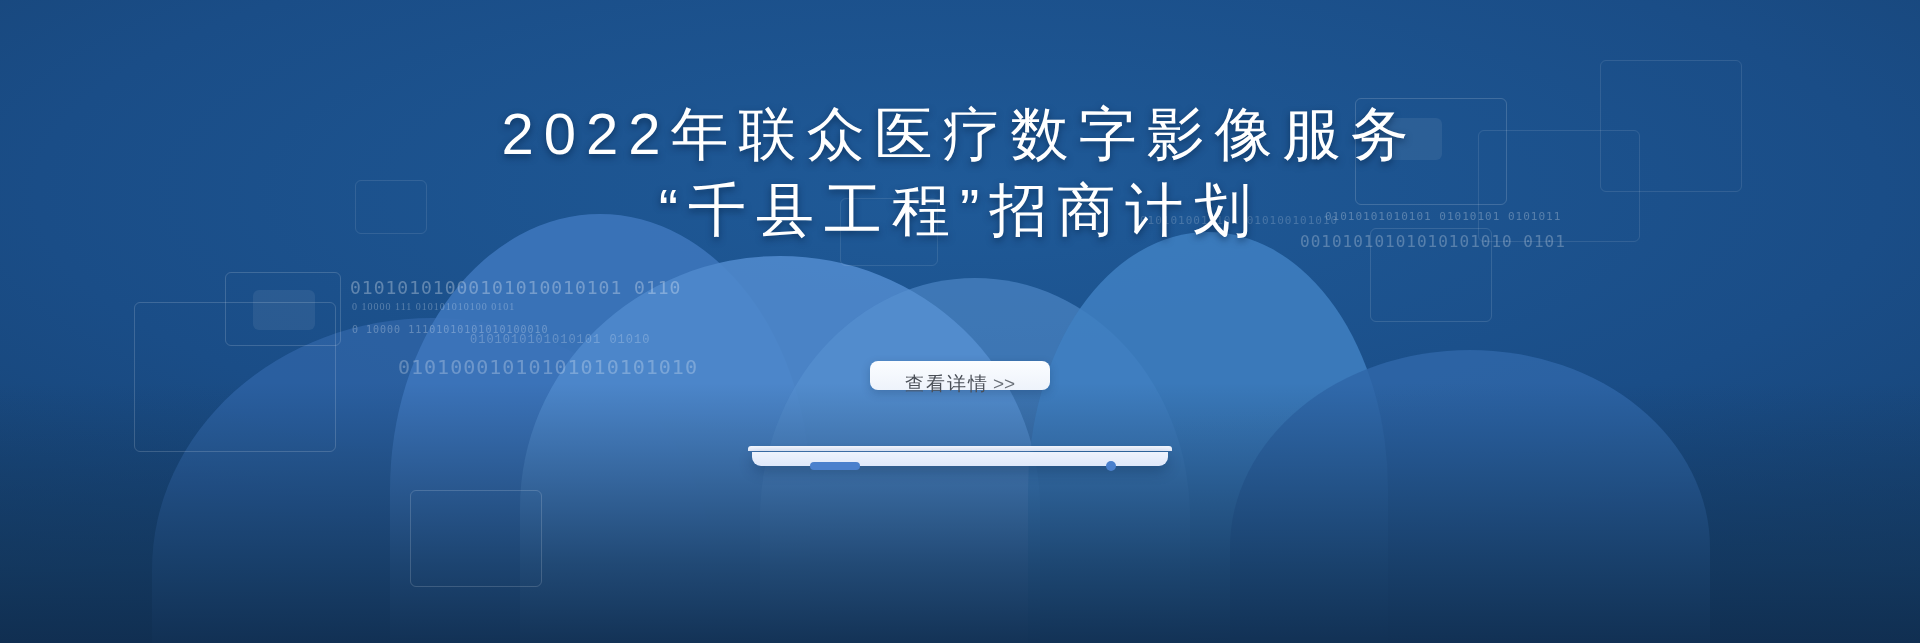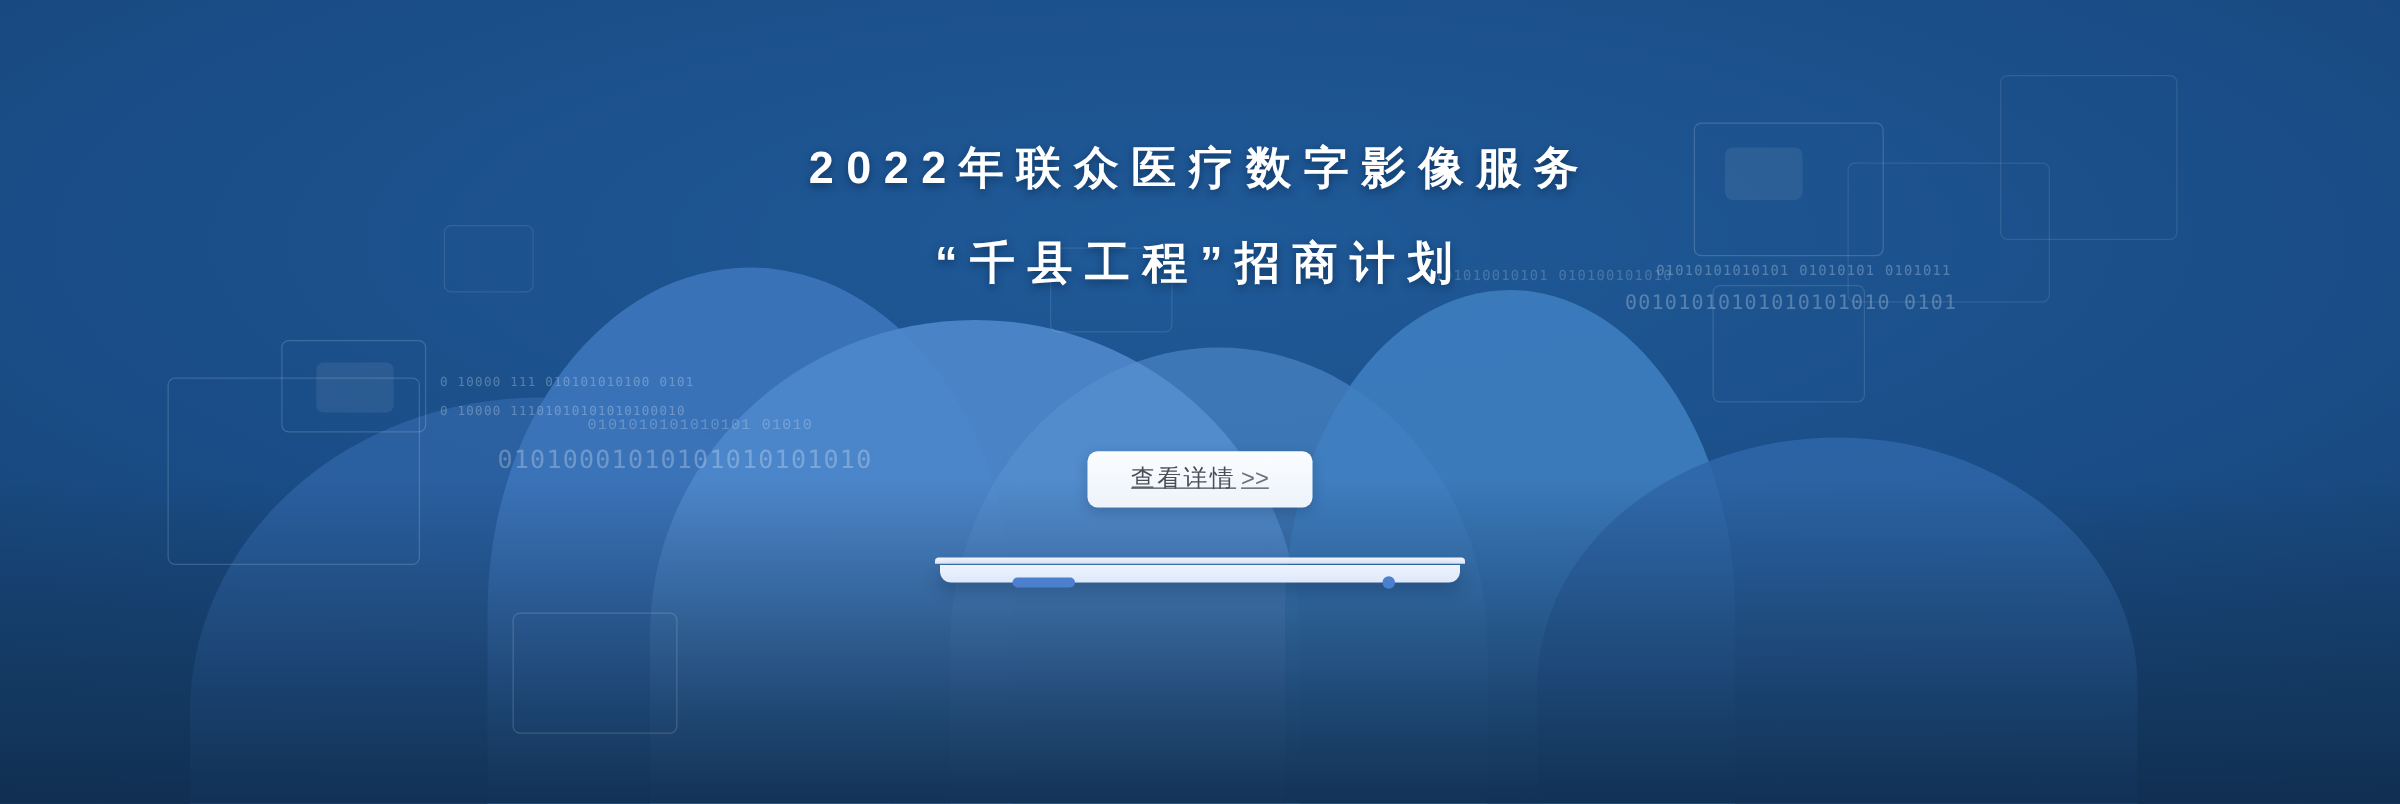--- a/index.html
+++ b/index.html
@@ -58,51 +58,50 @@
     position: absolute;
     left: 0;
     right: 0;
     top: 96px;
     text-align: center;
     z-index: 6;
   }
   .headline-line {
     display: block;
     color: #ffffff;
-    font-size: 36px;
+    font-size: 58px;
     line-height: 76px;
     letter-spacing: 10px;
-    font-weight: 700;
+    font-weight: 400;
     text-shadow: 0 3px 7px rgba(4,28,58,0.55);
     white-space: nowrap;
   }
 
   
   .cta-wrap {
     position: absolute;
     left: 0;
     right: 0;
     top: 361px;
     text-align: center;
     z-index: 7;
   }
   .cta {
     display: inline-block;
     padding: 0 35px;
-    height: 45px;
+    height: 29px;
     line-height: 45px;
     border-radius: 8px;
     background: linear-gradient(180deg, #fbfdff 0%, #eef3fb 100%);
     color: #4a4f57;
     font-size: 19px;
     letter-spacing: 2px;
     cursor: pointer;
     box-shadow: 0 3px 10px rgba(8,30,60,0.22);
     white-space: nowrap;
-    text-decoration: underline;
   }
   .cta .chev {
     letter-spacing: 0;
     margin-left: 4px;
     color: #6a7078;
   }
 
   
   .laptop {
     position: absolute;
@@ -176,21 +175,22 @@
   <div class="sq" style="left:410px; top:490px; width:130px; height:95px;"></div>
   <div class="sq" style="left:355px; top:180px; width:70px; height:52px; border-color:rgba(255,255,255,0.10);"></div>
 
   <div class="sq" style="left:840px; top:198px; width:96px; height:66px; border-color:rgba(255,255,255,0.10);"></div>
   <div class="sq" style="left:1355px; top:98px; width:150px; height:105px;"></div>
   <div class="sq-fill" style="left:1380px; top:118px; width:62px; height:42px;"></div>
   <div class="sq" style="left:1478px; top:130px; width:160px; height:110px; border-color:rgba(255,255,255,0.10);"></div>
   <div class="sq" style="left:1600px; top:60px; width:140px; height:130px; border-color:rgba(255,255,255,0.10);"></div>
   <div class="sq" style="left:1370px; top:228px; width:120px; height:92px; border-color:rgba(255,255,255,0.12);"></div>
 
-  <div class="binary" style="left:352px; top:301px; font-size:10px; opacity:.26;">0 10000 111      010101010100     0101</div>
+  <div class="binary" style="left:350px; top:277px; font-size:18px; opacity:.30;">01010101000101010010101 0110</div>
+  <div class="binary" style="left:352px; top:301px; font-size:10px; opacity:.26;font-family:Liberation Serif, serif;">0 10000 111      010101010100     0101</div>
   <div class="binary" style="left:352px; top:324px; font-size:10px; opacity:.26;">0 10000 11101010101010100010</div>
   <div class="binary" style="left:470px; top:333px; font-size:12px; opacity:.22;font-family:Liberation Mono, monospace;">0101010101010101 01010</div>
   <div class="binary" style="left:398px; top:355px; font-size:20px; opacity:.26;">01010001010101010101010</div>
   <div class="binary" style="left:1325px; top:210px; font-size:11px; opacity:.26;">01010101010101 01010101 0101011</div>
   <div class="binary" style="left:1300px; top:232px; font-size:16px; opacity:.26;text-align:center;">00101010101010101010    0101</div>
   <div class="binary" style="left:1140px; top:214px; font-size:11px; opacity:.18;">0101010010101 010100101010</div>
 
   <div class="headline">
     <span class="headline-line">2022年联众医疗数字影像服务</span>
     <span class="headline-line">“千县工程”招商计划</span>

